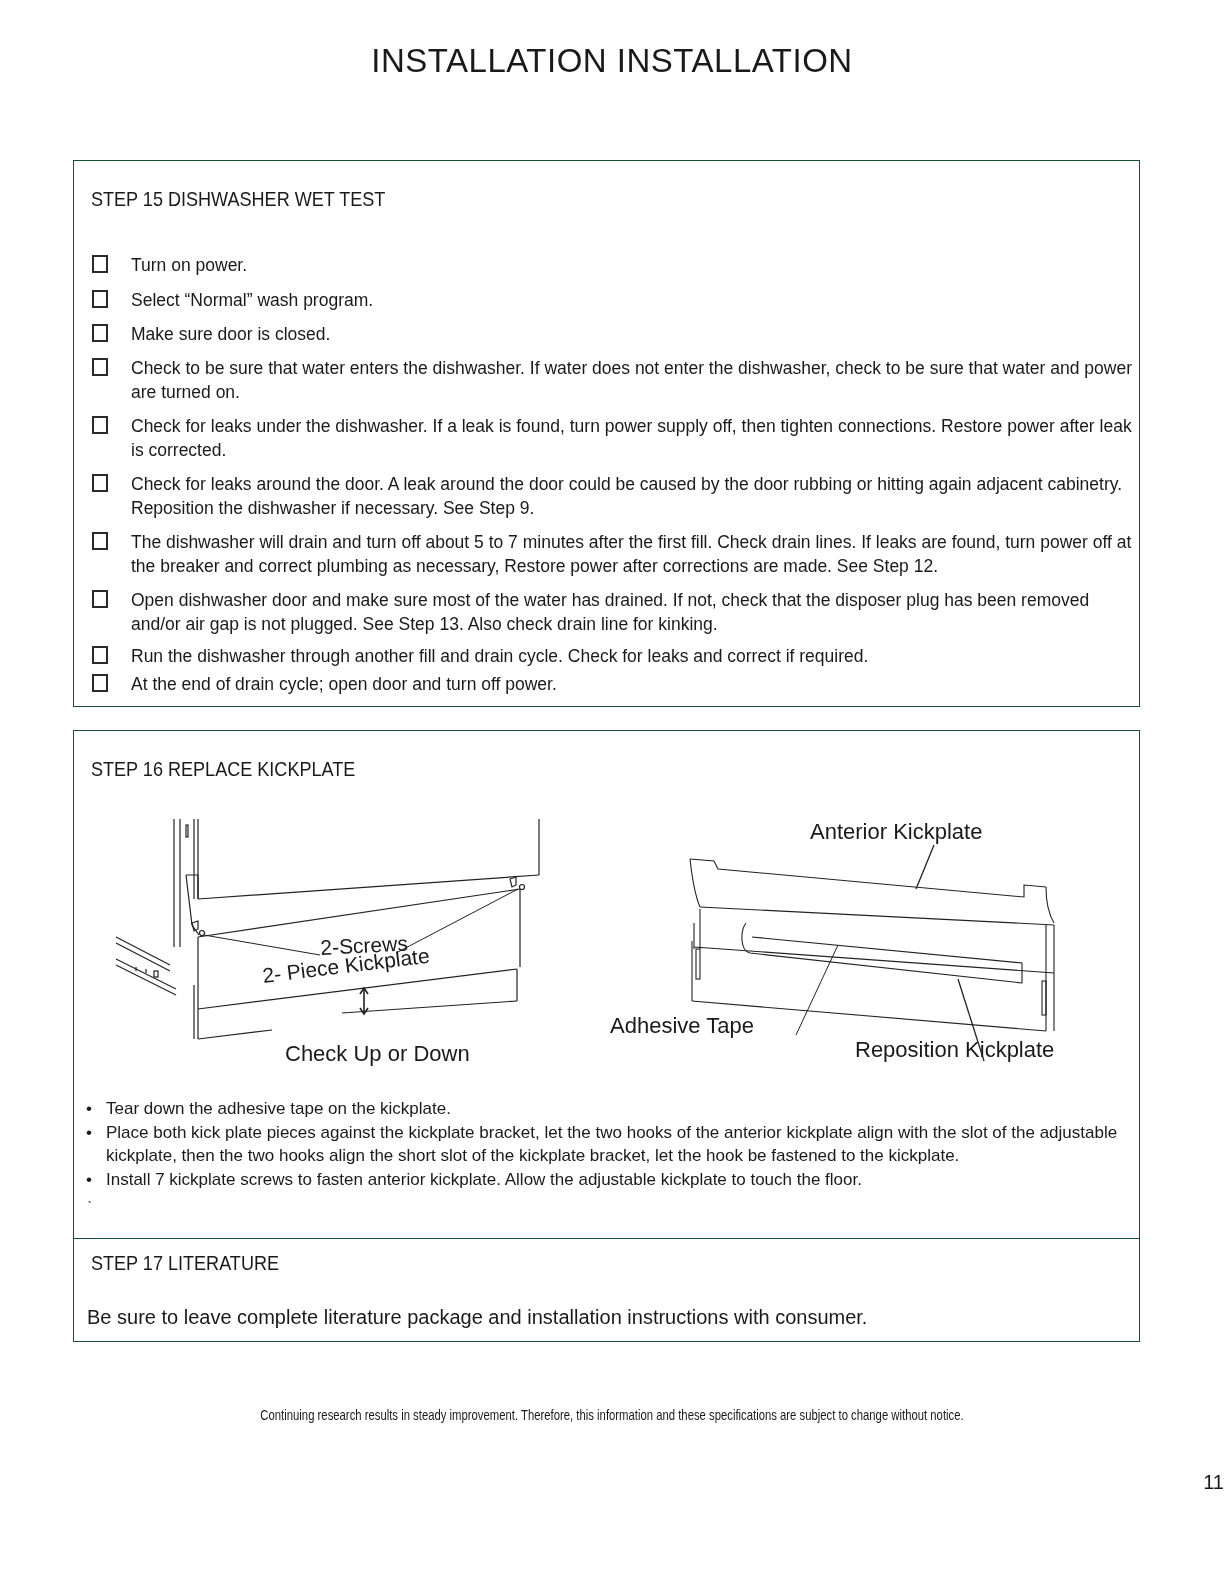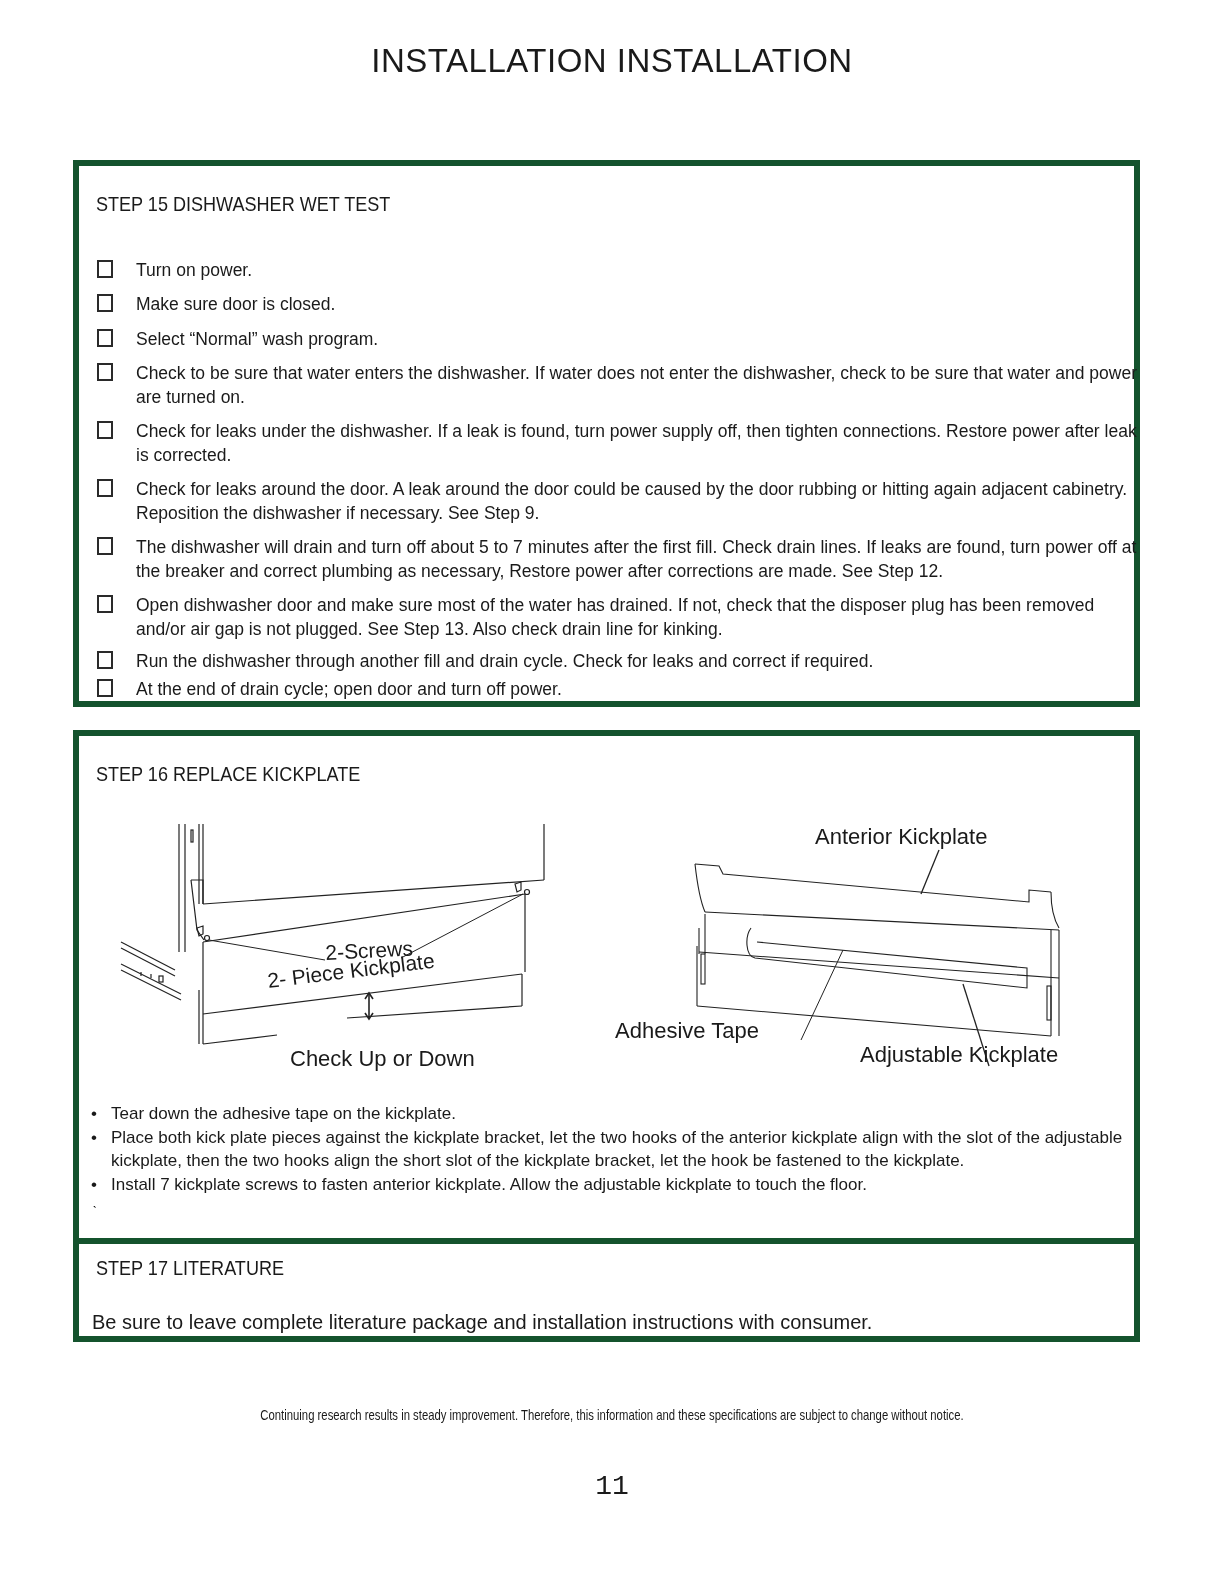--- a/index.html
+++ b/index.html
@@ -6,21 +6,21 @@
   body {
     width: 1224px; height: 1584px; position: relative; overflow: hidden;
     font-family: "Liberation Sans", sans-serif; color: #1a1a1a;
   }
   .page-title {
     position: absolute; left: 0; right: 0; top: 42px;
     text-align: center; font-size: 33px; letter-spacing: 0.5px; font-weight: normal;
   }
   .box {
     position: absolute; left: 73px; width: 1067px;
-    border: 6px solid #14532d; box-sizing: border-box; background: #fff; padding-left: 23px;
+    border: 1px solid #14532d; box-sizing: border-box; background: #fff; padding-left: 23px;
   }
   .box.s15 { top: 160px; height: 547px; }
   .box.s16 { top: 730px; height: 604px; }
   .box.s17 { top: 1238px; height: 104px; }
   .step-head {
     position: absolute; left: 17px; font-family: "Liberation Sans", sans-serif;
     font-size: 21px; transform: scaleX(0.86); transform-origin: left top; white-space: nowrap;
   }
   .s15 .step-head { top: 26px; }
   .s16 .step-head { top: 26px; }
@@ -34,44 +34,44 @@
   .check-item .txt { display: block; }
   .bullets { position: absolute; left: 10px; top: 366px; width: 1040px; margin: 0; padding: 0; list-style: none; }
   .bullet-item { position: relative; padding-left: 22px; font-size: 17px; line-height: 23.5px; }
   .bullet-item .dot { position: absolute; left: 2px; top: 0; }
   .tick-mark { position: absolute; left: 14px; top: 458px; font-size: 12px; }
   .s17 .body-text { position: absolute; left: 13px; top: 67px; font-size: 20px; }
   .footnote {
     position: absolute; left: 0; right: 0; top: 1407px; text-align: center;
     font-size: 14.5px; transform: scaleX(0.78); transform-origin: center top;
   }
-  .page-number { position: absolute; left: 0; right: 0; top: 1471px; text-align: center; font-size: 28px; font-family: Liberation Mono, monospace; }
+  .page-number { position: absolute; left: 0; right: 0; top: 1471px; text-align: right; font-size: 20px; }
   svg.fig { position: absolute; overflow: visible; }
   .lbl { position: absolute; font-size: 22px; white-space: nowrap; text-align: right; }
   .fig-label-rot { position: absolute; font-size: 21px; white-space: nowrap; transform-origin: left bottom; }
 </style>
 </head>
 <body>
 
 <div class="page-title">INSTALLATION INSTALLATION</div>
 
 <section class="box s15">
   <div class="step-head">STEP 15   DISHWASHER WET TEST</div>
   <ul class="check-list">
     <li class="check-item" style="margin-top:0">
       <span class="cb"></span>
       <span class="txt">Turn on power.</span>
     </li>
+    <li class="check-item" style="margin-top:11px">
+      <span class="cb"></span>
+      <span class="txt">Select “Normal” wash program.</span>
+    </li>
     <li class="check-item" style="margin-top:10px">
       <span class="cb"></span>
       <span class="txt">Make sure door is closed.</span>
-    </li>
-    <li class="check-item" style="margin-top:11px">
-      <span class="cb"></span>
-      <span class="txt">Select “Normal” wash program.</span>
     </li>
     <li class="check-item" style="margin-top:10px">
       <span class="cb"></span>
       <span class="txt">Check to be sure that water enters the dishwasher.  If water does not enter the dishwasher, check to be sure that water and power are turned on.</span>
     </li>
     <li class="check-item" style="margin-top:10px">
       <span class="cb"></span>
       <span class="txt">Check for leaks under the dishwasher.  If a leak is found, turn power supply off, then tighten connections. Restore power after leak is corrected.</span>
     </li>
     <li class="check-item" style="margin-top:10px">
@@ -170,21 +170,21 @@
     <line x1="370" y1="84" x2="370" y2="190"></line>
     <rect x="12" y="108" width="4" height="30"></rect>
     <rect x="358" y="140" width="4" height="34"></rect>
 
     <line x1="250" y1="4" x2="232" y2="48" stroke-width="1.3"></line>
     <line x1="154" y1="104" x2="112" y2="194" stroke-width="1"></line>
     <line x1="274" y1="138" x2="300" y2="220" stroke-width="1.3"></line>
   </svg>
   <div class="lbl" style="left:736px; top:88px;">Anterior Kickplate</div>
   <div class="lbl" style="left:536px; top:282px;">Adhesive Tape</div>
-  <div class="lbl" style="left:781px; top:306px;">Adjustable Kickplate</div>
+  <div class="lbl" style="left:781px; top:306px;">Reposition Kickplate</div>
 
   <ul class="bullets">
     <li class="bullet-item">
       <span class="dot">•</span>
       <span>Tear down the adhesive tape on the kickplate.</span>
     </li>
     <li class="bullet-item">
       <span class="dot">•</span>
       <span>Place both kick plate pieces against the kickplate bracket, let the two hooks of the anterior kickplate align with the slot of the adjustable kickplate, then the two hooks align the short slot of the kickplate bracket, let the hook be fastened to the kickplate.</span>
     </li>

